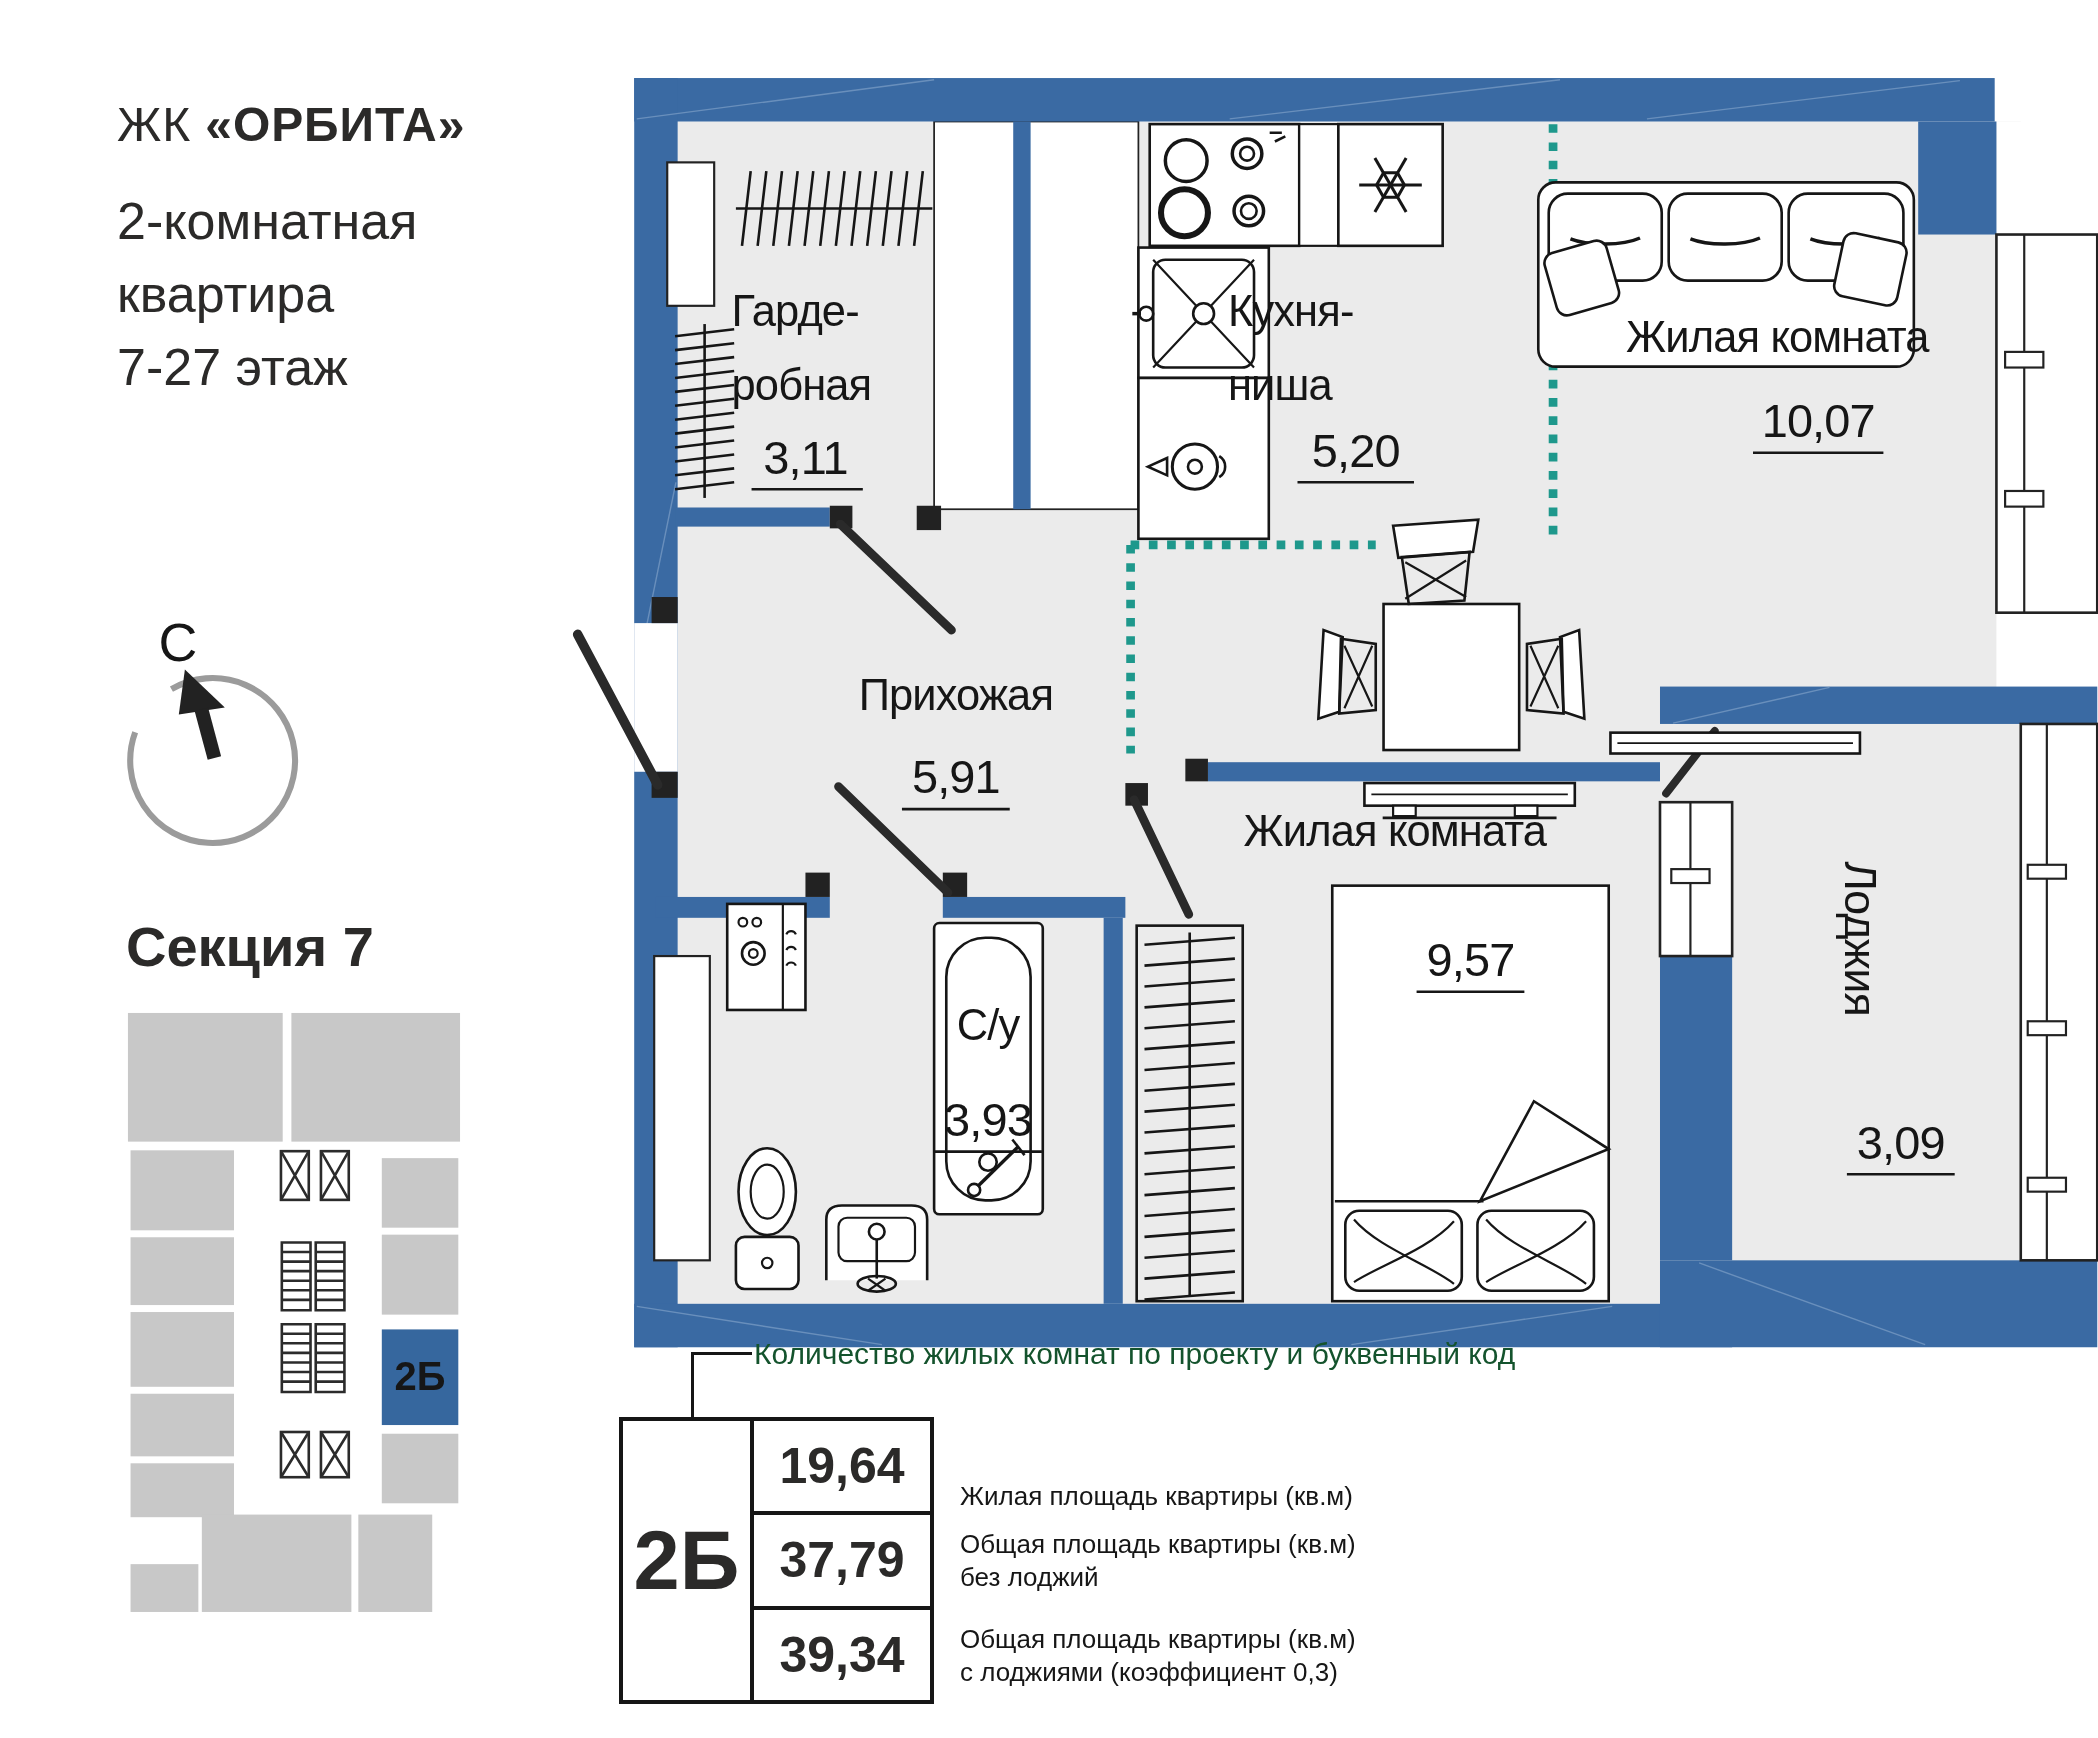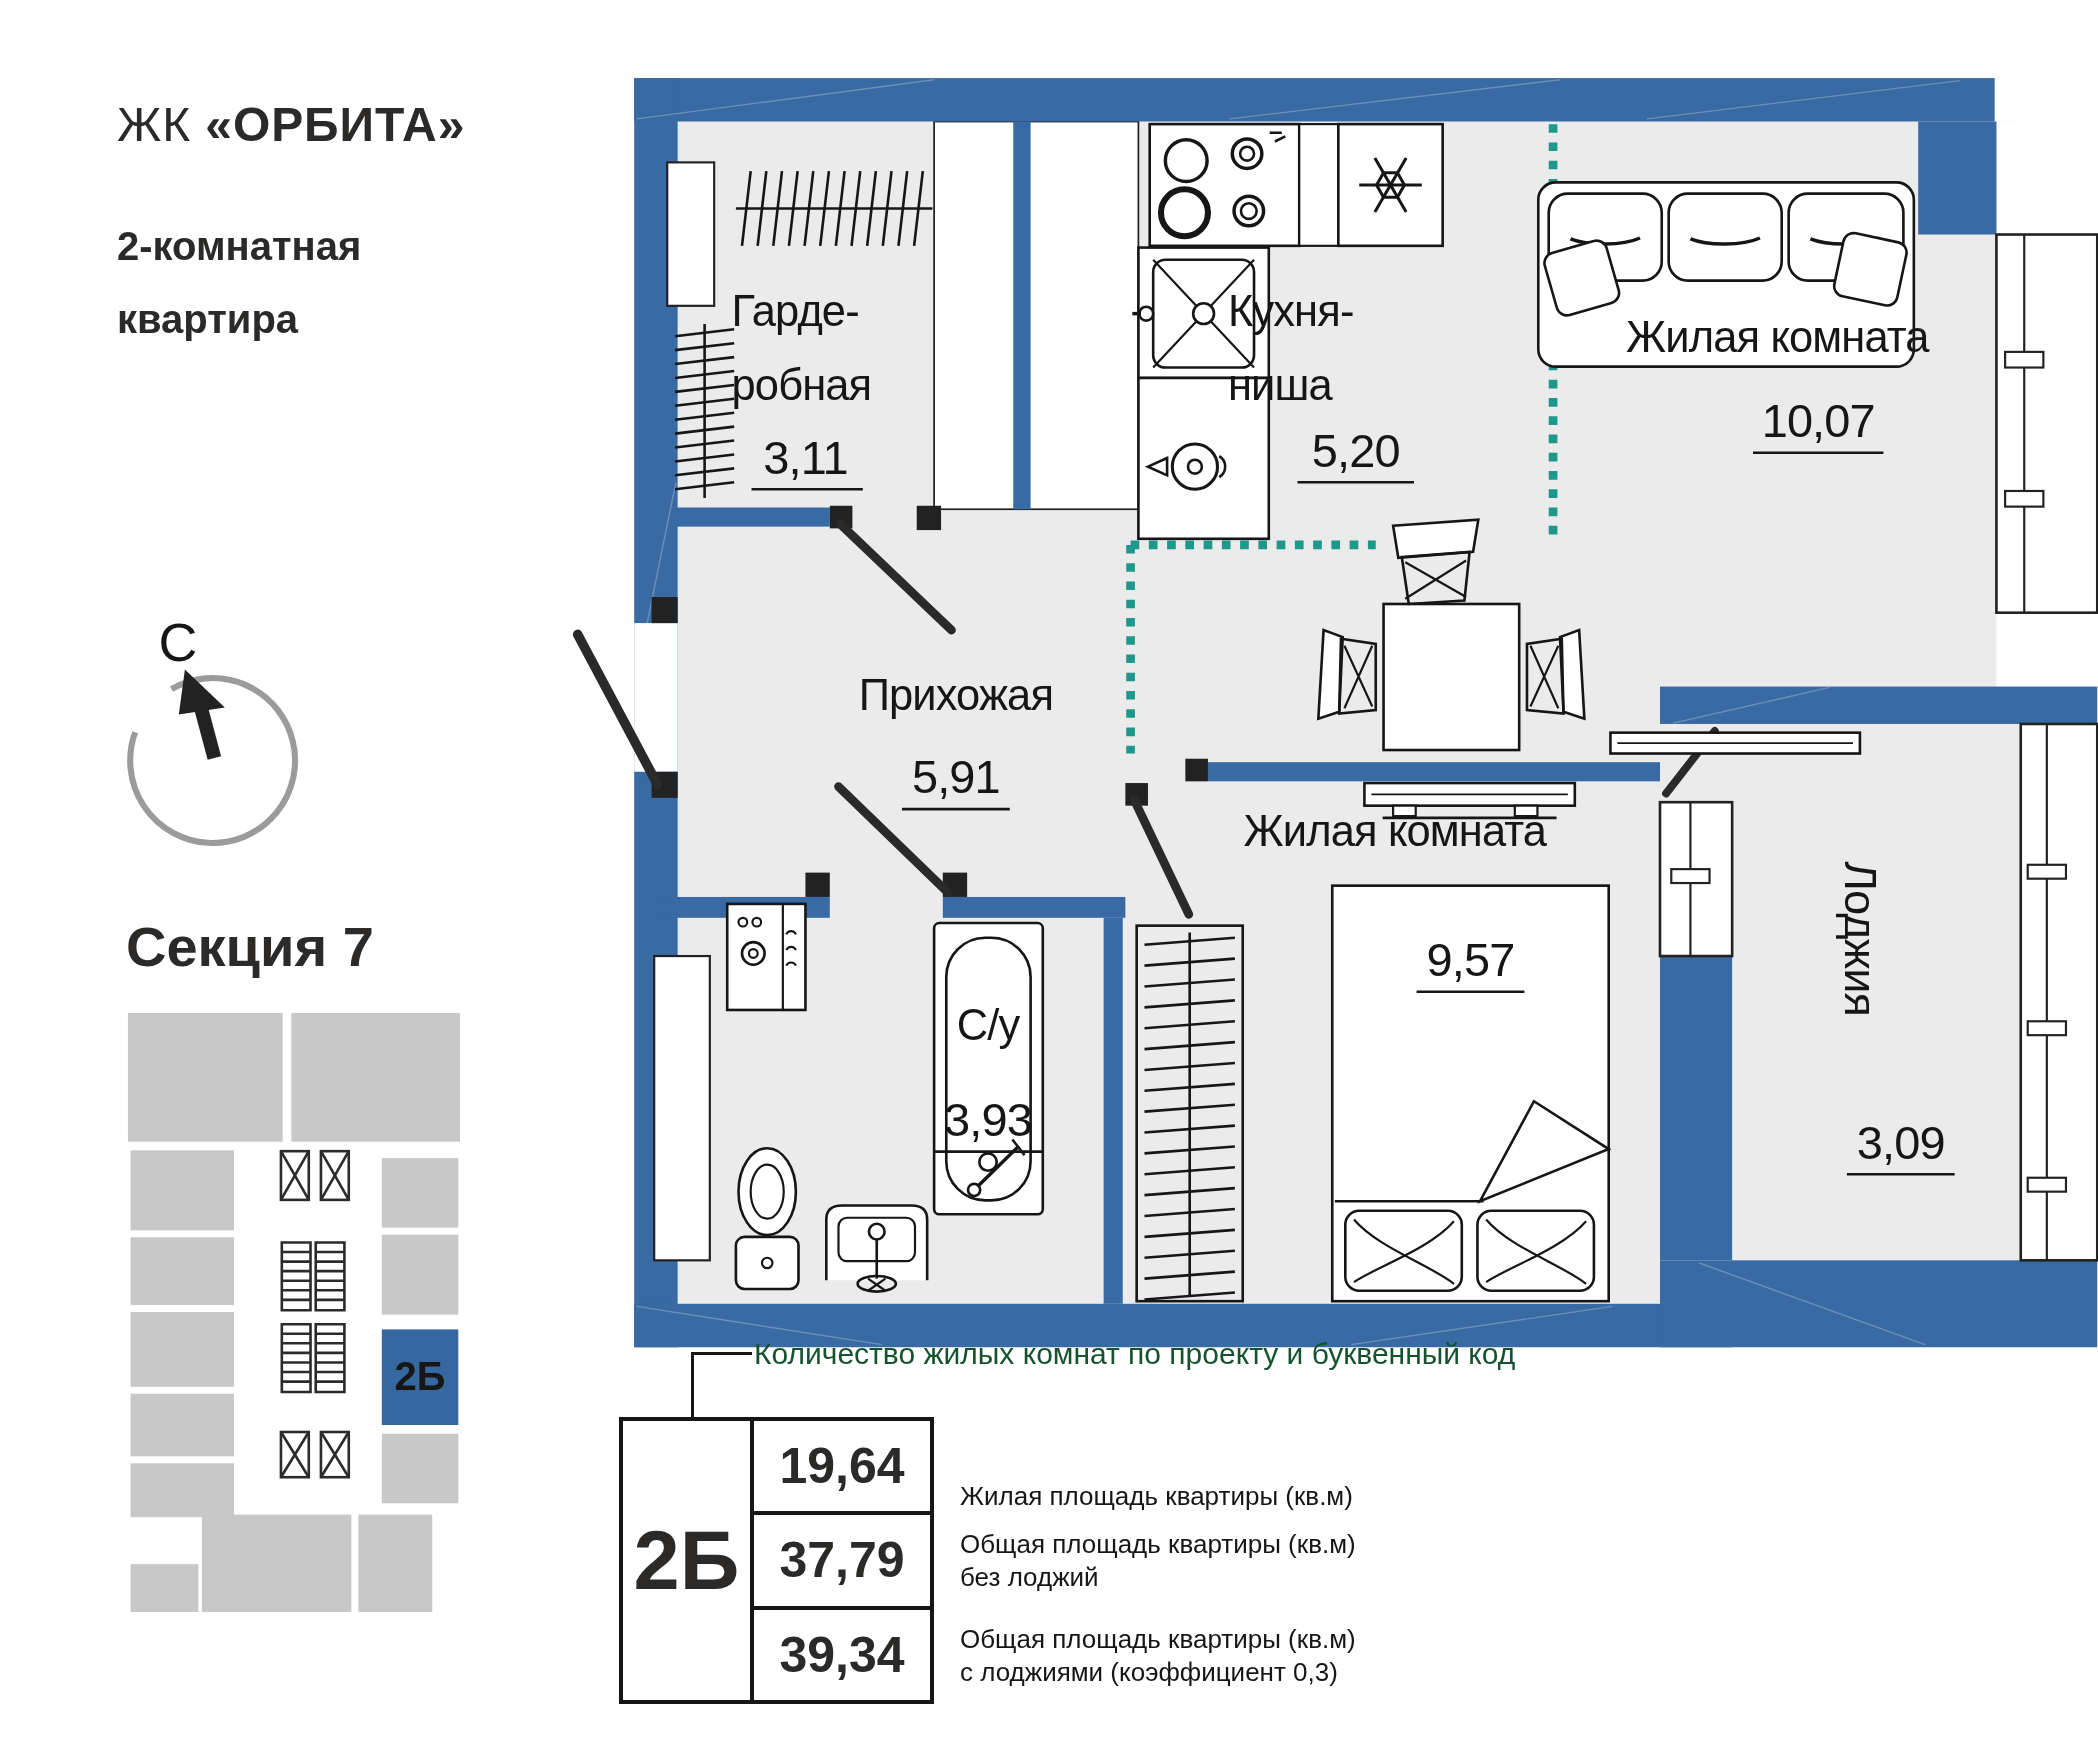--- a/index.html
+++ b/index.html
@@ -3,21 +3,21 @@
 <meta charset="utf-8">
 <style>
   html,body{margin:0;padding:0;}
   body{
     width:2099px;height:1738px;position:relative;background:#ffffff;
     font-family:"Liberation Sans","DejaVu Sans",sans-serif;color:#2b2a29;overflow:hidden;
   }
   .abs{position:absolute;}
   .brand{left:117px;top:97px;font-size:48px;letter-spacing:0.9px;}
   .brand b{font-weight:800;}
-  .apt-title{left:117px;top:210px;font-size:40px;font-weight:700;line-height:73px;}
+  .apt-title{left:117px;top:185px;font-size:52px;font-weight:400;line-height:73px;}
   .section-title{left:126px;top:914px;font-size:56px;font-weight:800;}
   .callout{left:754px;top:1337px;font-size:30px;color:#14532d;}
   .callout-line-h{left:691px;top:1352px;width:61px;height:2.6px;background:#161616;}
   .callout-line-v{left:691px;top:1352px;width:2.6px;height:66px;background:#161616;}
   .legend-table{left:619px;top:1417px;width:315px;height:287px;border:4.3px solid #161616;display:flex;box-sizing:border-box;background:#fff;}
   .legend-code{width:127px;border-right:4.3px solid #161616;display:flex;align-items:center;justify-content:center;font-size:83px;font-weight:700;}
   .legend-vals{flex:1;display:flex;flex-direction:column;}
   .legend-vals .v{flex:1;display:flex;align-items:center;justify-content:center;font-size:50px;font-weight:700;}
   .legend-vals .v.b{border-bottom:4.3px solid #161616;text-align:right;}
   .legend-label{left:960px;font-size:26px;line-height:33px;color:#161616;}
@@ -26,20 +26,21 @@
 </head>
 <body>
 
 <div class="abs brand">
   <span>ЖК</span>
   <b>«ОРБИТА»</b>
 </div>
 <div class="abs apt-title">
   <div>2-комнатная</div>
   <div>квартира</div>
+  <div>7-27 этаж</div>
 </div>
 
 <svg class="abs" style="left:104px;top:600px" width="226" height="269" viewBox="0 0 260 310">
   <text x="85" y="70" font-size="62" fill="#333" text-anchor="middle">С</text>
   <path d="M77.5 102.7 A95 95 0 1 1 35.7 152.5" fill="none" stroke="#9b9b9b" stroke-width="7"></path>
   <g>
     <polygon points="93,80 86,132 139,124" fill="#222"></polygon>
     <line x1="127" y1="182" x2="112" y2="126" stroke="#222" stroke-width="16"></line>
   </g>
 </svg>

